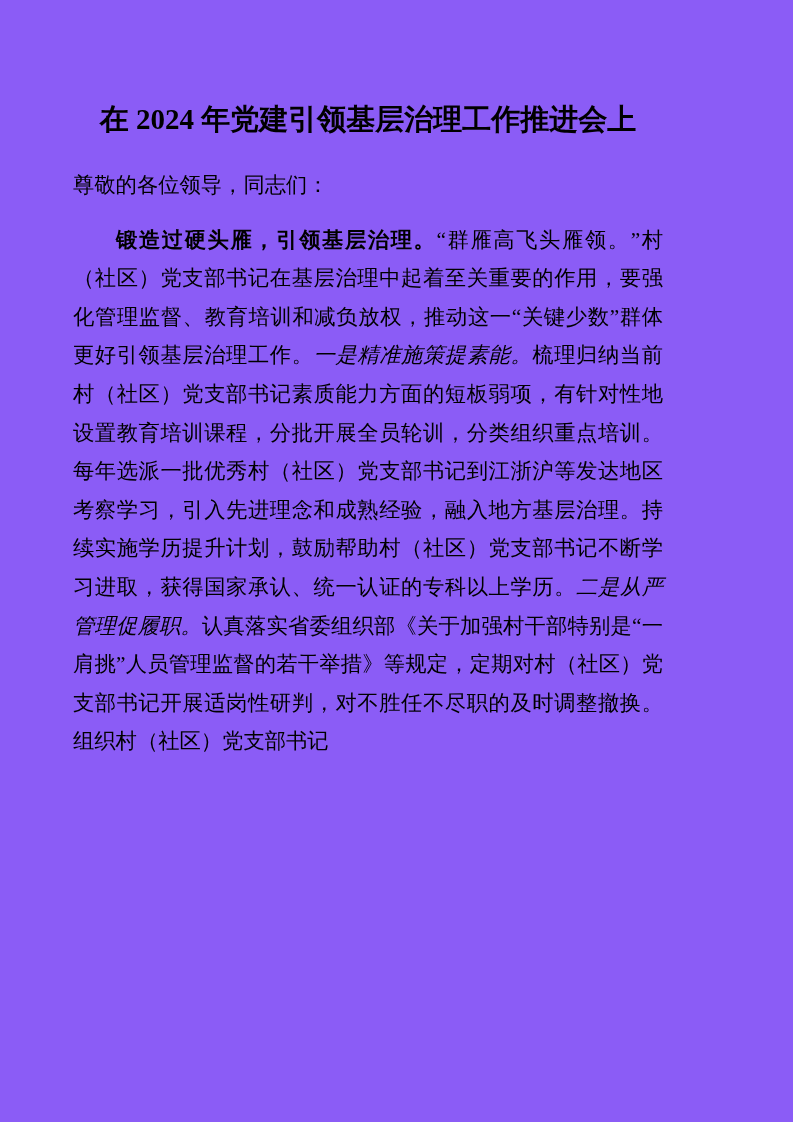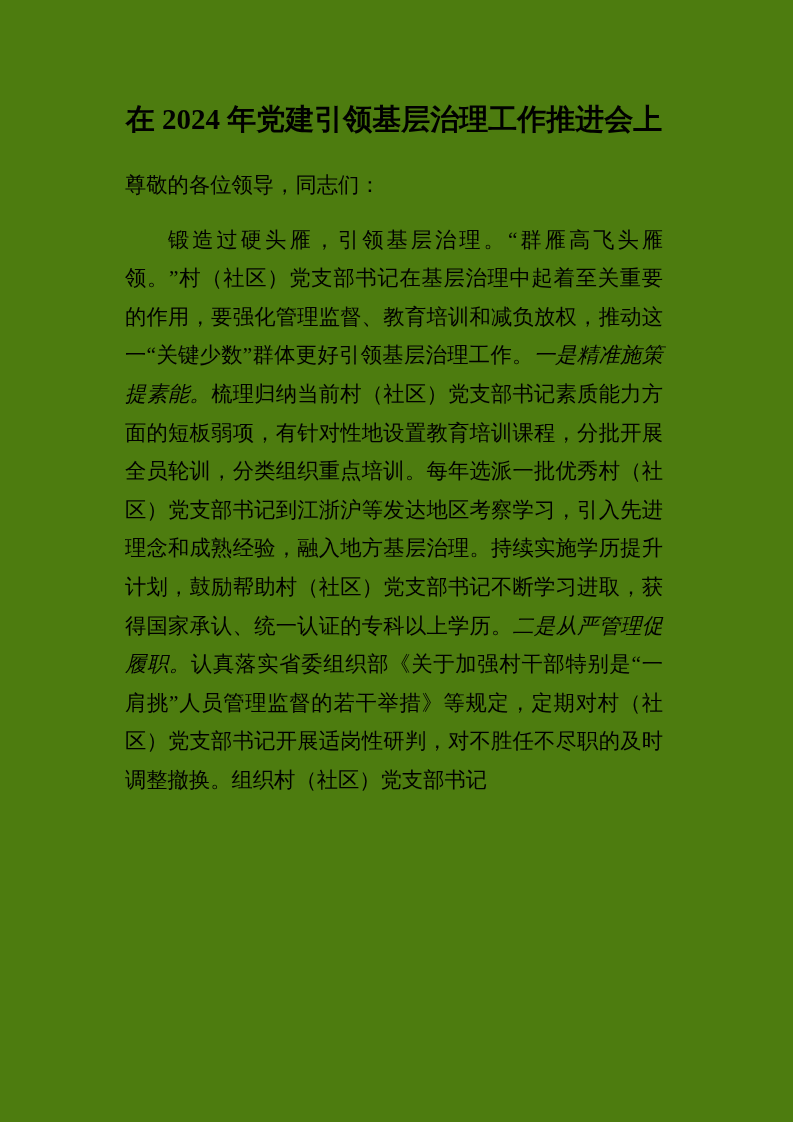--- a/index.html
+++ b/index.html
@@ -4,23 +4,23 @@
 <style>
   html, body {
     margin: 0;
     padding: 0;
     background: #ffffff;
   }
   .page {
     position: relative;
     width: 793px;
     height: 1122px;
-    background: #4d7c0f;
+    background: #8b5cf6;
     box-sizing: border-box;
-    padding: 88px 114px 0 109px;
+    padding: 88px 114px 0 57px;
     overflow: hidden;
     color: #000000;
     font-family: "Liberation Serif", "DejaVu Serif", serif;
   }
   .doc-title {
     font-size: 29px;
     font-weight: bold;
     text-align: center;
     line-height: 62px;
     margin: 0 0 10px 0;
@@ -31,21 +31,21 @@
     text-align: justify;
     text-justify: inter-character;
   }
   .doc-body p {
     margin: 16px;
   }
   .doc-body p.indent {
     text-indent: 43px;
   }
   .seg-bold {
-    font-weight: normal;
+    font-weight: bold;
   }
   .seg-italic {
     font-style: italic;
   }
 </style>
 </head>
 <body>
 
 <div class="page">
   <div class="doc-title">

